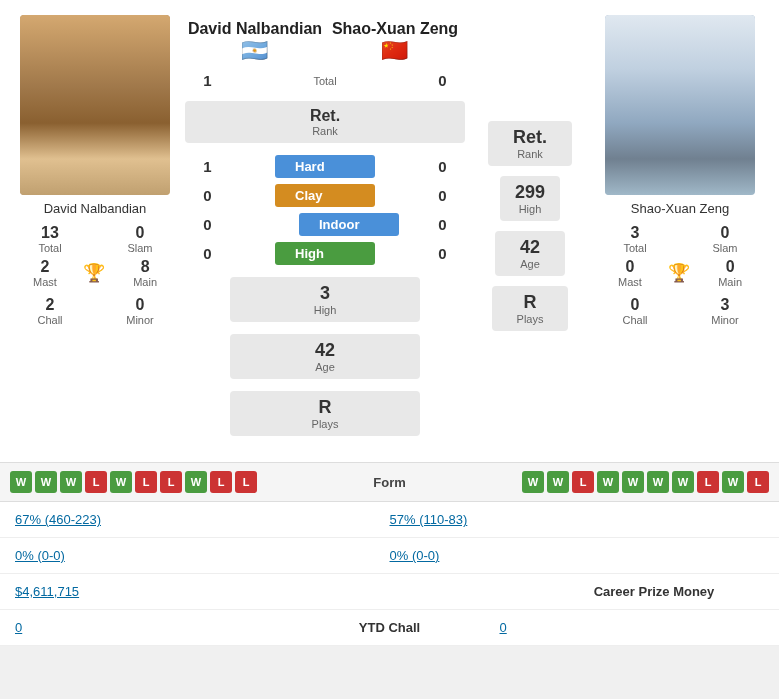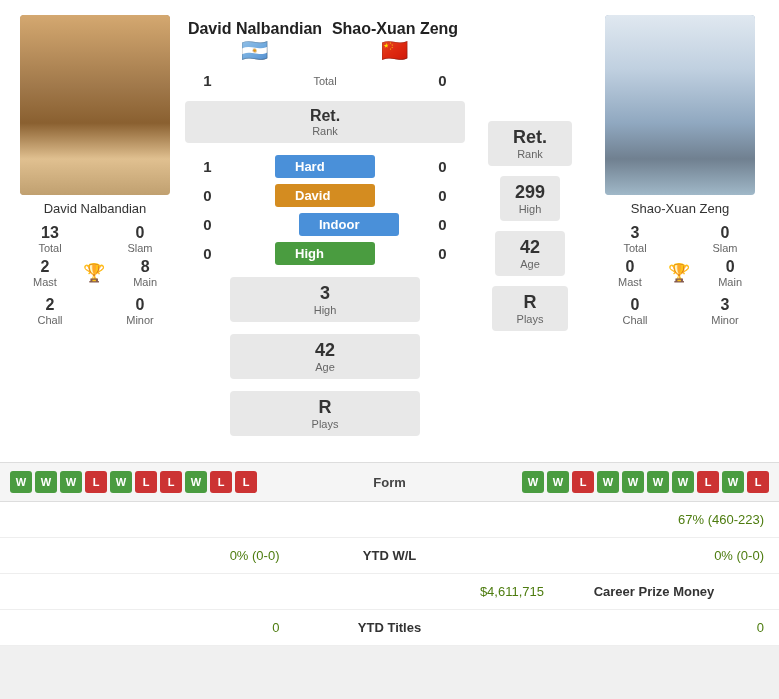--- a/index.html
+++ b/index.html
@@ -190,23 +190,24 @@
       border-top: 1px solid #ddd;
     }
     .bottom-row {
       display: flex;
       align-items: center;
       padding: 10px 15px;
       border-bottom: 1px solid #eee;
     }
     .bottom-row-value {
       flex: 1;
-      text-align: right;
+      text-align: left;
       font-size: 13px;
-      color: #4d7c0f;
+      color: #0369a1;
+      text-decoration: underline;
     }
     .bottom-row-label {
       width: 220px;
       text-align: center;
       font-size: 13px;
       font-weight: bold;
       color: #333;
       flex-shrink: 0;
     }
     
@@ -308,21 +309,21 @@
           <div class="stats-row">
     <span class="stats-value-left">1</span>
     <div class="stats-center-item">
       <button class="surface-btn surface-hard">Hard</button>
     </div>
     <span class="stats-value-right">0</span>
   </div>
           <div class="stats-row">
     <span class="stats-value-left">0</span>
     <div class="stats-center-item">
-      <button class="surface-btn surface-clay">David</button>
+      <button class="surface-btn surface-clay">Clay</button>
     </div>
     <span class="stats-value-right">0</span>
   </div>
           <div class="stats-row">
     <span class="stats-value-left">0</span>
     <div class="stats-center-item">
       <button class="surface-btn surface-indoor">Indoor</button>
     </div>
     <span class="stats-value-right">0</span>
   </div>
@@ -455,30 +456,30 @@
         <div class="pill pill-w">W</div>
         <div class="pill pill-l">L</div>
         <div class="pill pill-w">W</div>
         <div class="pill pill-l">L</div>
       </div>
   </div>
 
   <div class="bottom-stats" id="bottom-stats-container">
       <div class="bottom-row">
     <div class="bottom-row-value">67% (460-223)</div>
+    <div class="bottom-row-value">57% (110-83)</div>
   </div>
       <div class="bottom-row">
     <div class="bottom-row-value">0% (0-0)</div>
-    <div class="bottom-row-label">YTD W/L</div>
     <div class="bottom-row-value">0% (0-0)</div>
   </div>
       <div class="bottom-row">
     <div class="bottom-row-value">$4,611,715</div>
     <div class="bottom-row-label">Career Prize Money</div>
   </div>
       <div class="bottom-row">
     <div class="bottom-row-value">0</div>
-    <div class="bottom-row-label">YTD Titles</div>
+    <div class="bottom-row-label">YTD Chall</div>
     <div class="bottom-row-value">0</div>
   </div>
     </div>
 
 </div>
 
 </body></html>

